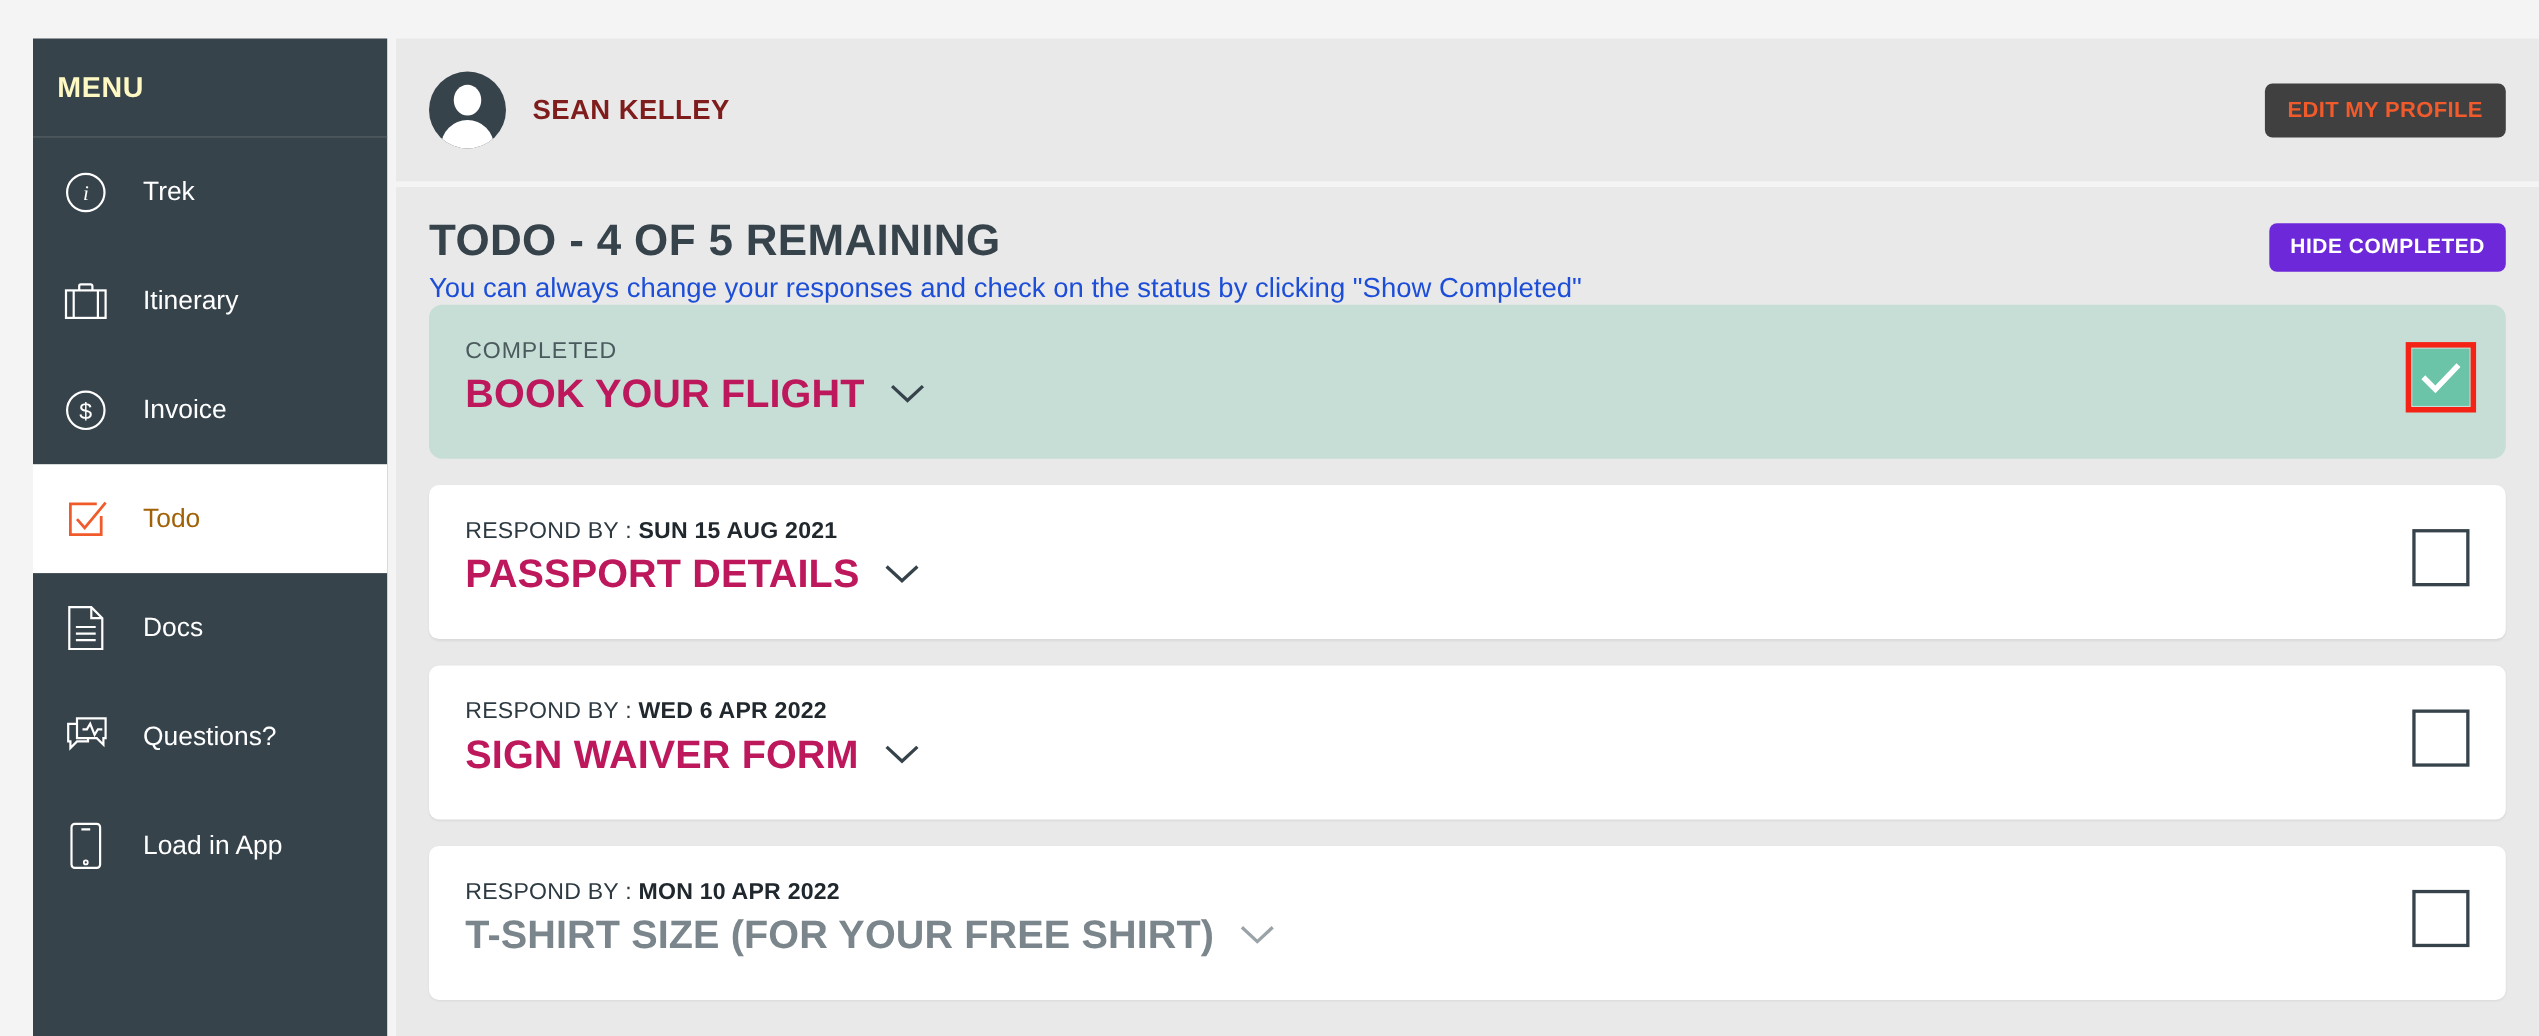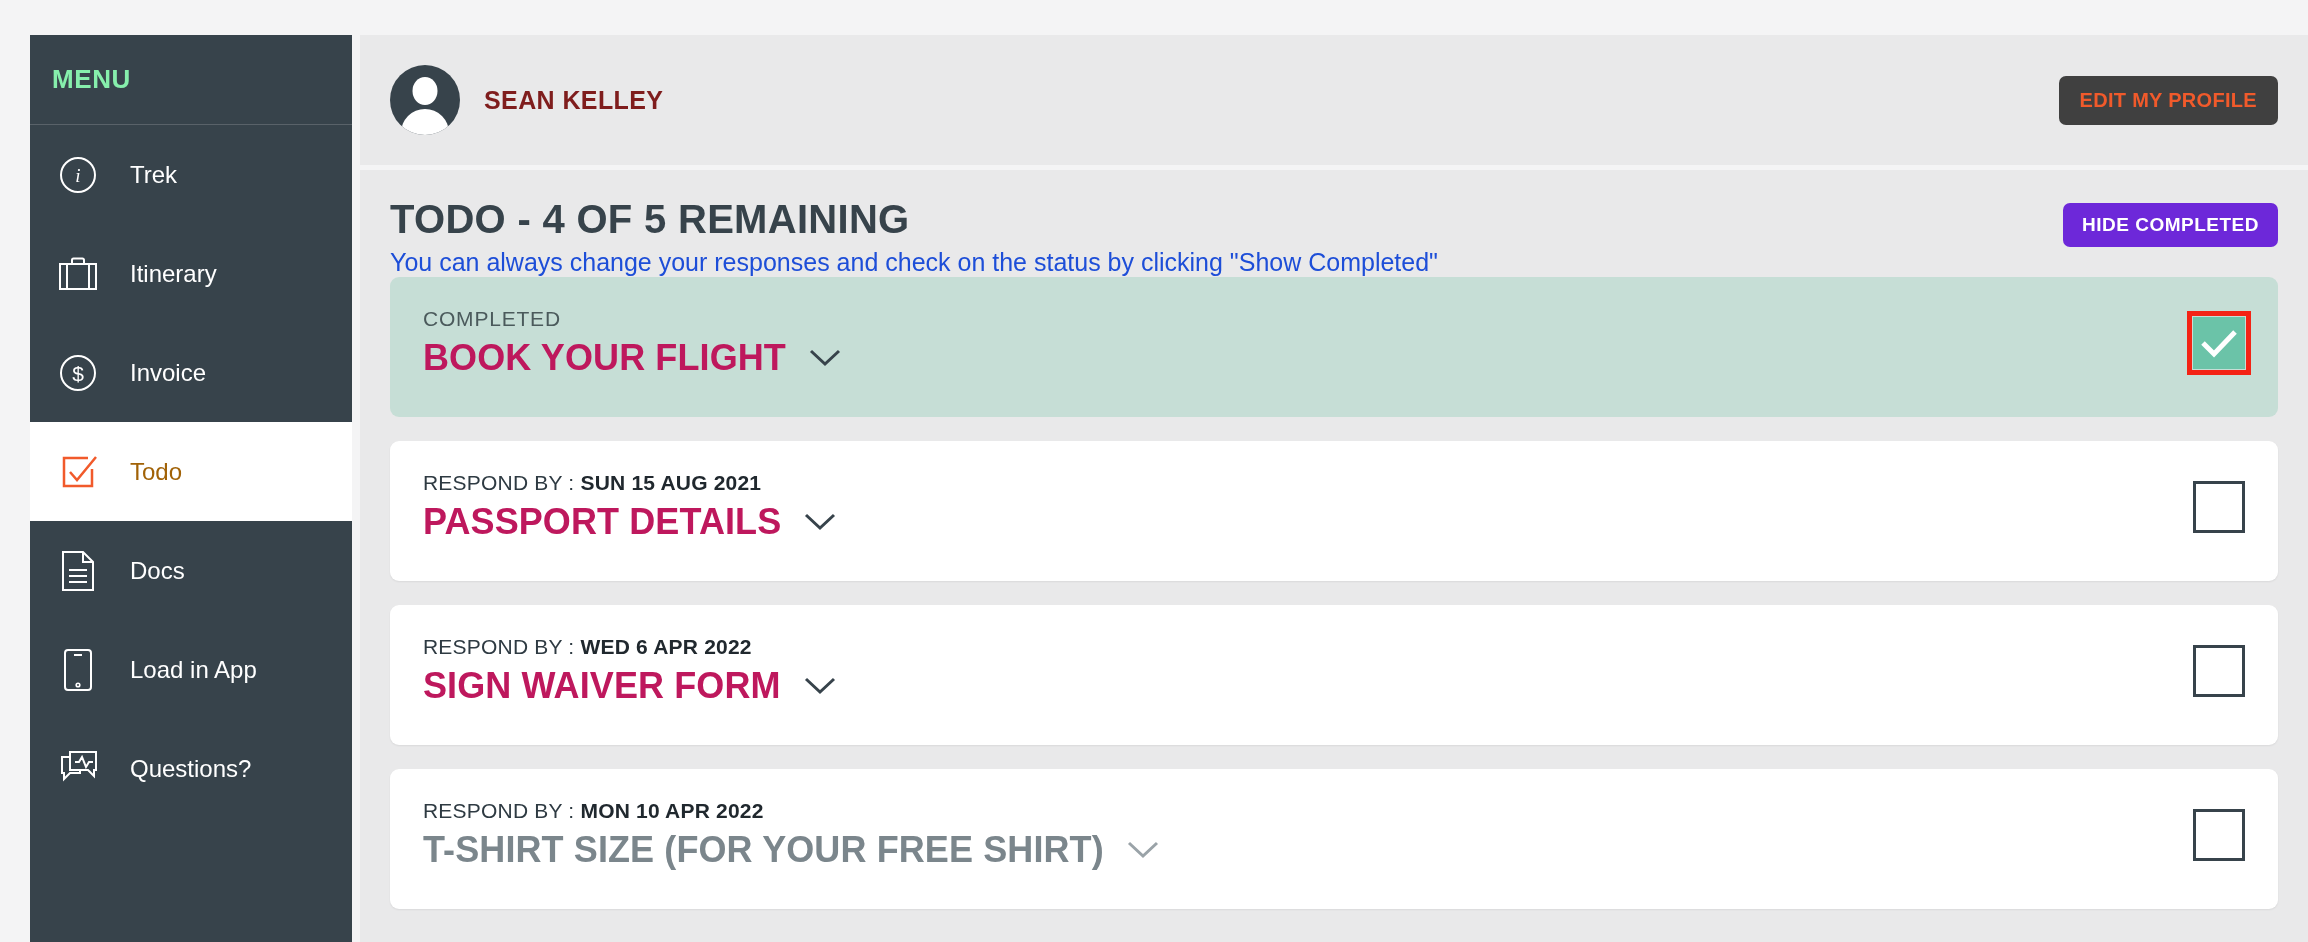--- a/index.html
+++ b/index.html
@@ -17,21 +17,21 @@
     background: #37434b;
     display: flex; flex-direction: column;
   }
   #menu-header {
     height: 90px; flex: 0 0 90px;
     display: flex; align-items: center;
     padding-left: 22px;
     border-bottom: 1px solid #596269;
   }
   #menu-header .menu-title {
-    color: #86efac; font-size: 26px; font-weight: bold;
+    color: #fef9c3; font-size: 26px; font-weight: bold;
     letter-spacing: 0.6px;
   }
   .nav-item {
     height: 99px; flex: 0 0 99px;
     display: flex; align-items: center;
     padding-left: 26px;
     color: #ffffff;
     cursor: pointer;
   }
   .nav-item.active { background: #ffffff; }
@@ -131,21 +131,21 @@
   
   .todo-card {
     position: relative;
     background: #ffffff;
     border-radius: 9px;
     height: 140px;
     margin-bottom: 24px;
     padding: 30px 0 0 33px;
     box-shadow: 0 1px 2px rgba(0,0,0,0.07);
   }
-  .todo-card.completed { background: #c6ded6; box-shadow: none; }
+  .todo-card.completed { background: #c6ded6; box-shadow: none; border-radius: 12px; }
   .todo-meta {
     font-size: 21px; color: #37434b;
     letter-spacing: 0.2px;
     white-space: nowrap;
   }
   .todo-meta .meta-label { font-weight: normal; color: #2e3a42; }
   .todo-meta .meta-date  { font-weight: bold;  color: #20282e; }
   .todo-meta.completed-label { color: #4b5a5c; letter-spacing: 0.8px; }
   .todo-name-row {
     display: flex; align-items: center;
@@ -240,38 +240,38 @@
         <line x1="9" y1="20" x2="27" y2="20" stroke="#ffffff" stroke-width="2"></line>
         <line x1="9" y1="26" x2="27" y2="26" stroke="#ffffff" stroke-width="2"></line>
         <line x1="9" y1="32" x2="27" y2="32" stroke="#ffffff" stroke-width="2"></line>
       </svg>
     </span>
     <span class="nav-label">Docs</span>
   </div>
 
   <div class="nav-item">
     <span class="nav-icon">
+      <svg width="44" height="40" viewBox="0 0 44 40">
+        <path d="M6 8 H24 V24 H14 L8 30 V24 H6 Z" fill="none" stroke="#ffffff" stroke-width="2"></path>
+        <path d="M14 3 H40 V21 H38 V27 L32 21 H14 Z" fill="#37434b" stroke="#ffffff" stroke-width="2"></path>
+        <path d="M19 13 l4 0 l3 -5 l4 10 l3 -5 h4" fill="none" stroke="#ffffff" stroke-width="2"></path>
+      </svg>
+    </span>
+    <span class="nav-label">Questions?</span>
+  </div>
+
+  <div class="nav-item">
+    <span class="nav-icon">
       <svg width="32" height="44" viewBox="0 0 32 44">
         <rect x="3" y="2" width="26" height="40" rx="3" fill="none" stroke="#ffffff" stroke-width="2"></rect>
         <line x1="12" y1="7" x2="20" y2="7" stroke="#ffffff" stroke-width="2"></line>
         <circle cx="16" cy="37" r="1.8" fill="none" stroke="#ffffff" stroke-width="1.6"></circle>
       </svg>
     </span>
     <span class="nav-label">Load in App</span>
-  </div>
-
-  <div class="nav-item">
-    <span class="nav-icon">
-      <svg width="44" height="40" viewBox="0 0 44 40">
-        <path d="M6 8 H24 V24 H14 L8 30 V24 H6 Z" fill="none" stroke="#ffffff" stroke-width="2"></path>
-        <path d="M14 3 H40 V21 H38 V27 L32 21 H14 Z" fill="#37434b" stroke="#ffffff" stroke-width="2"></path>
-        <path d="M19 13 l4 0 l3 -5 l4 10 l3 -5 h4" fill="none" stroke="#ffffff" stroke-width="2"></path>
-      </svg>
-    </span>
-    <span class="nav-label">Questions?</span>
   </div>
 </div>
 
 <div id="main">
 
   <div id="profile-bar">
     <div id="avatar">
       <div class="head"></div>
       <div class="body"></div>
     </div>

